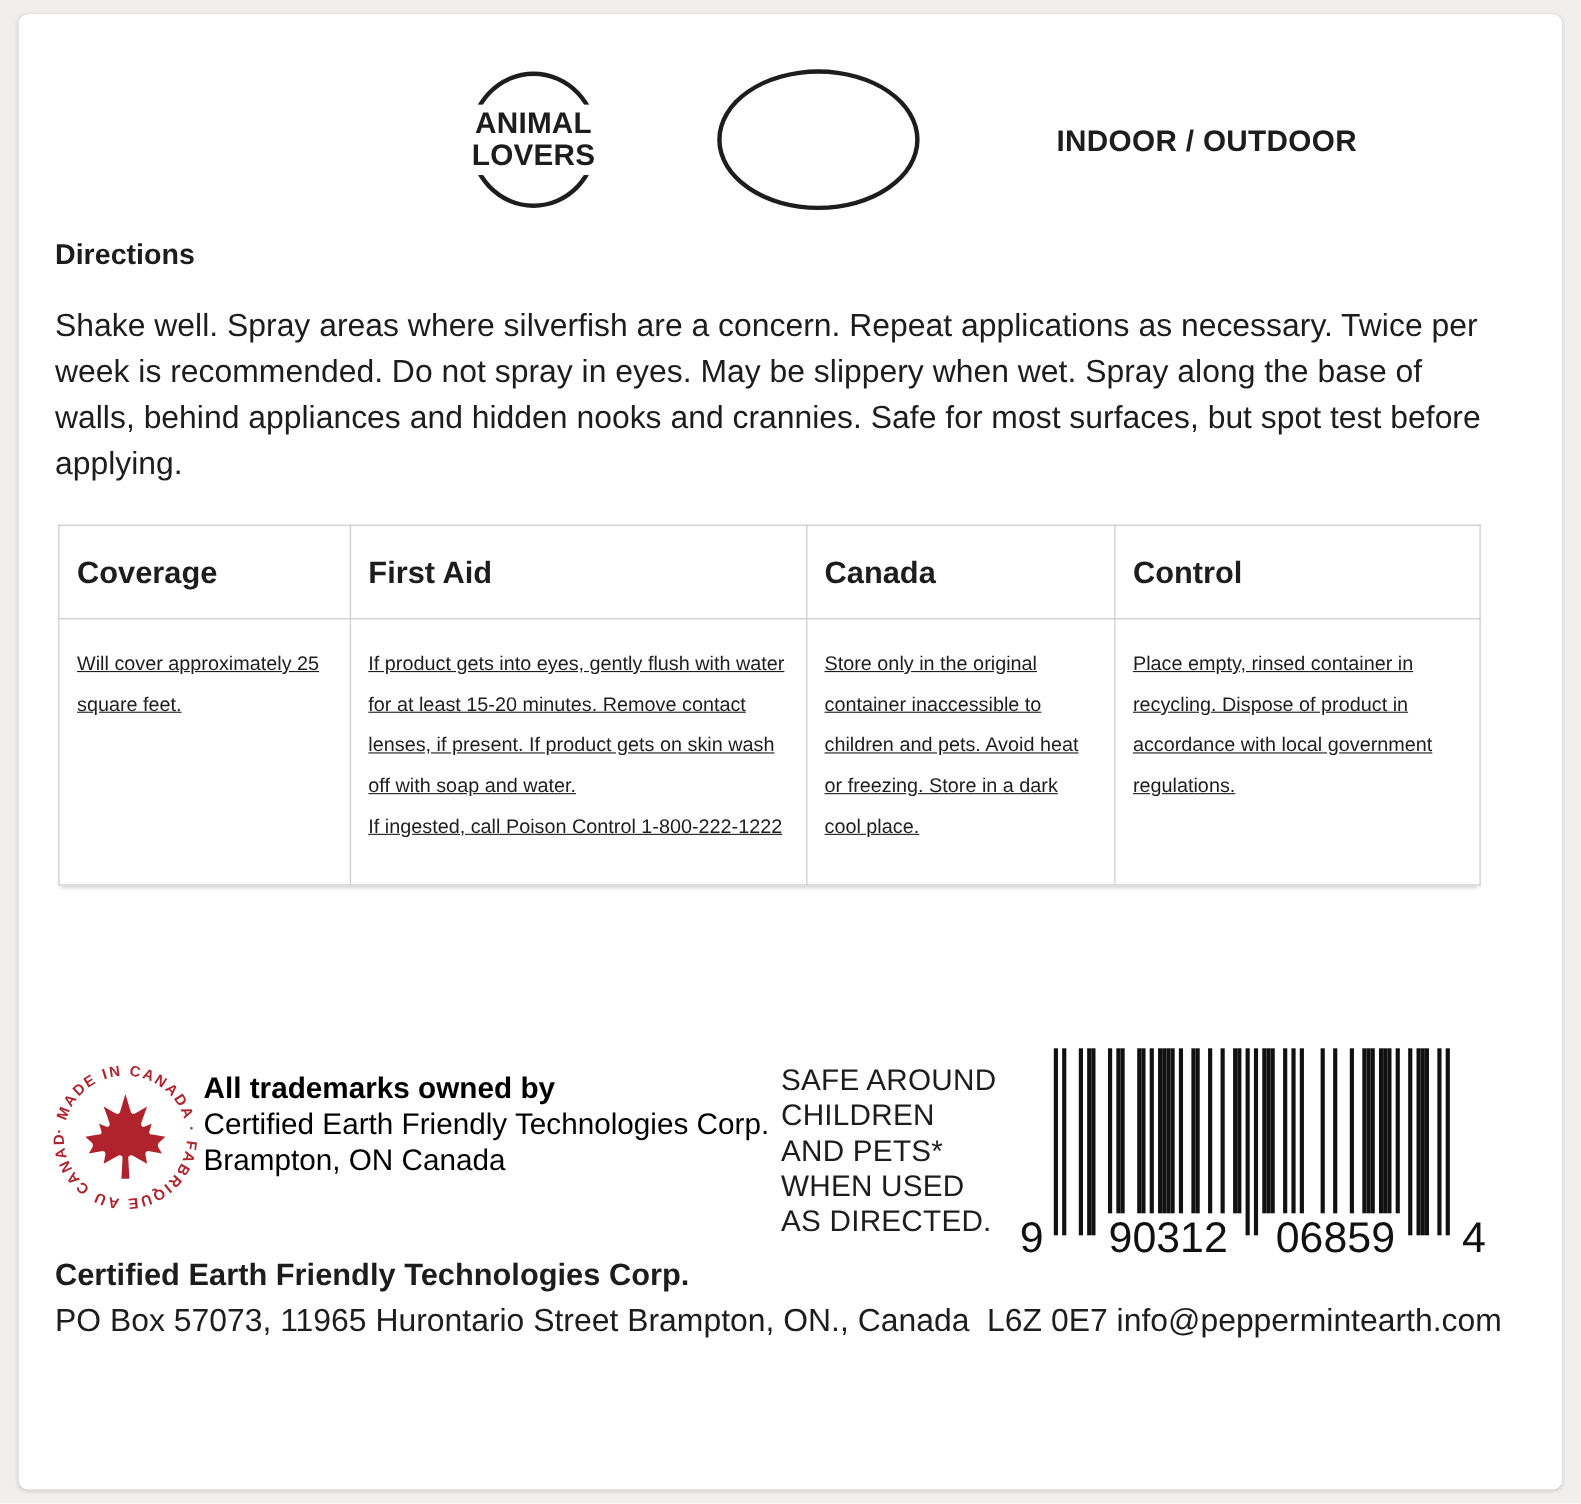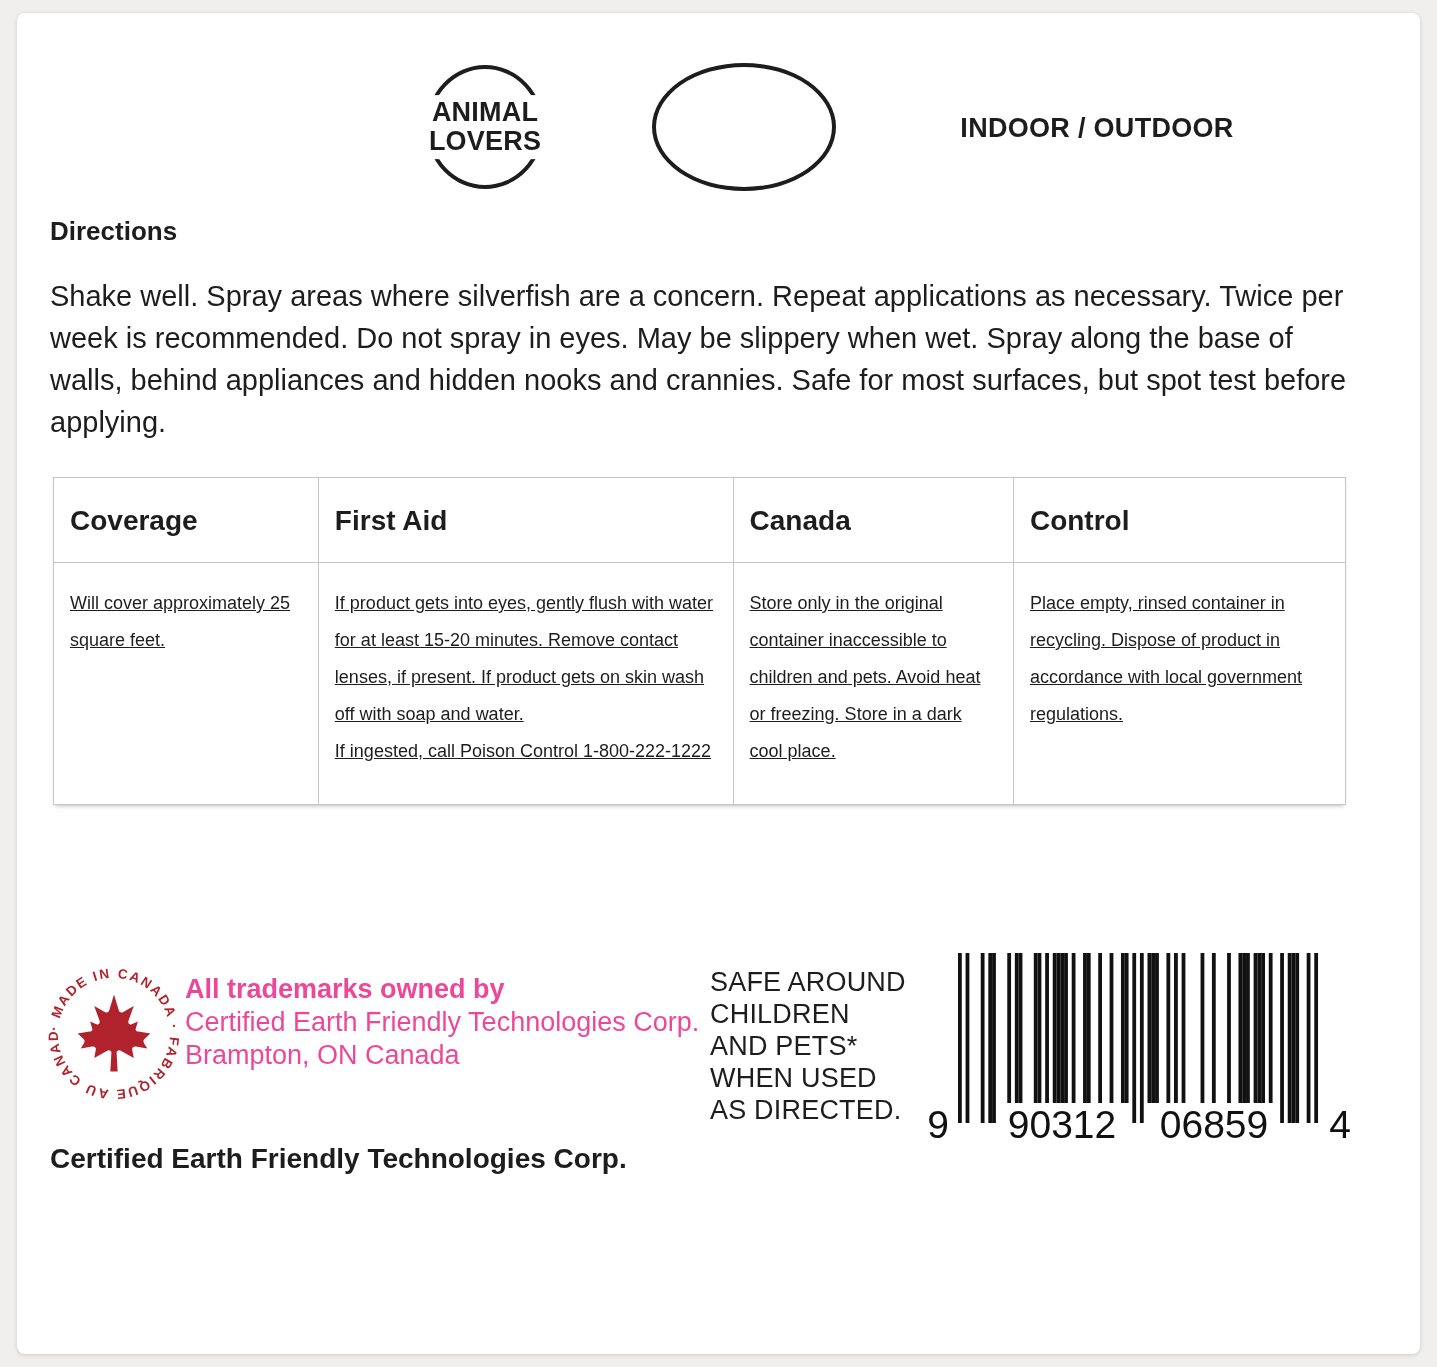--- a/index.html
+++ b/index.html
@@ -49,21 +49,21 @@
   .info-table-wrap { left:36px; top:464px; width:1293px; box-shadow:0 3px 4px -2px rgba(0,0,0,.25); }
   table.info { width:100%; border-collapse:collapse; table-layout:fixed; }
   table.info th, table.info td {
     border:1px solid #c6c6c6; vertical-align:top; text-align:left;
   }
   table.info th { font-size:28px; font-weight:bold; padding:27px 16px 25px 16px; }
   table.info td { font-size:18px; line-height:37px; padding:22px 18px 34px 16px; white-space:pre-line;text-decoration:underline; }
 
   
   .mic-logo { left:29px; top:948px; }
-  .trademark-block { left:168px; top:960px; color:#ec4899; font-size:27px; line-height:33px; }
+  .trademark-block { left:168px; top:960px; color:#000000; font-size:27px; line-height:33px; }
   .trademark-block .tm-bold { font-weight:bold; }
   .safety-block {
     left:693px; top:953px; font-size:27px; font-weight:normal;
     line-height:32px; white-space:pre-line; letter-spacing:.2px;
   }
   .barcode { left:901px; top:938px; }
   .barcode text { font-family:"Liberation Sans", sans-serif; font-size:39px; fill:#111; }
 
   .footer-company { left:33px; top:1130px; font-size:28px; font-weight:bold; }
   .footer-address { left:33px; top:1172px; font-size:29px; white-space:pre-wrap; }
@@ -192,15 +192,16 @@
           <rect x="388.68" y="2" width="3.79" height="170"></rect>
           <rect x="396.26" y="2" width="3.79" height="170"></rect>
         </g>
       <text x="20" y="187" text-anchor="middle">9</text>
       <text x="144" y="187" text-anchor="middle">90312</text>
       <text x="296" y="187" text-anchor="middle">06859</text>
       <text x="422" y="187" text-anchor="middle">4</text>
     </svg>
 
     <div class="abs footer-company">Certified Earth Friendly Technologies Corp.</div>
+    <div class="abs footer-address">PO Box 57073, 11965 Hurontario Street Brampton, ON., Canada  L6Z 0E7 info@peppermintearth.com</div>
 
   </div>
 </div>
 
 </body></html>

